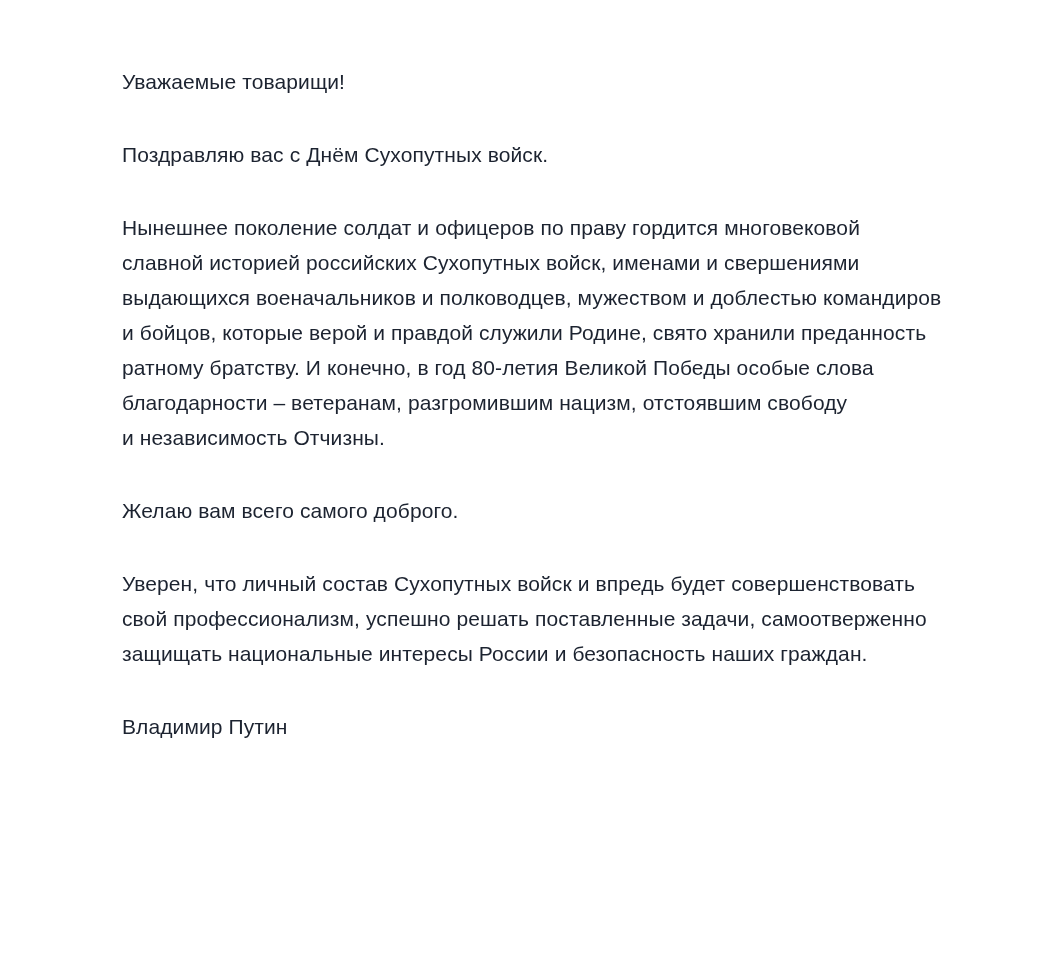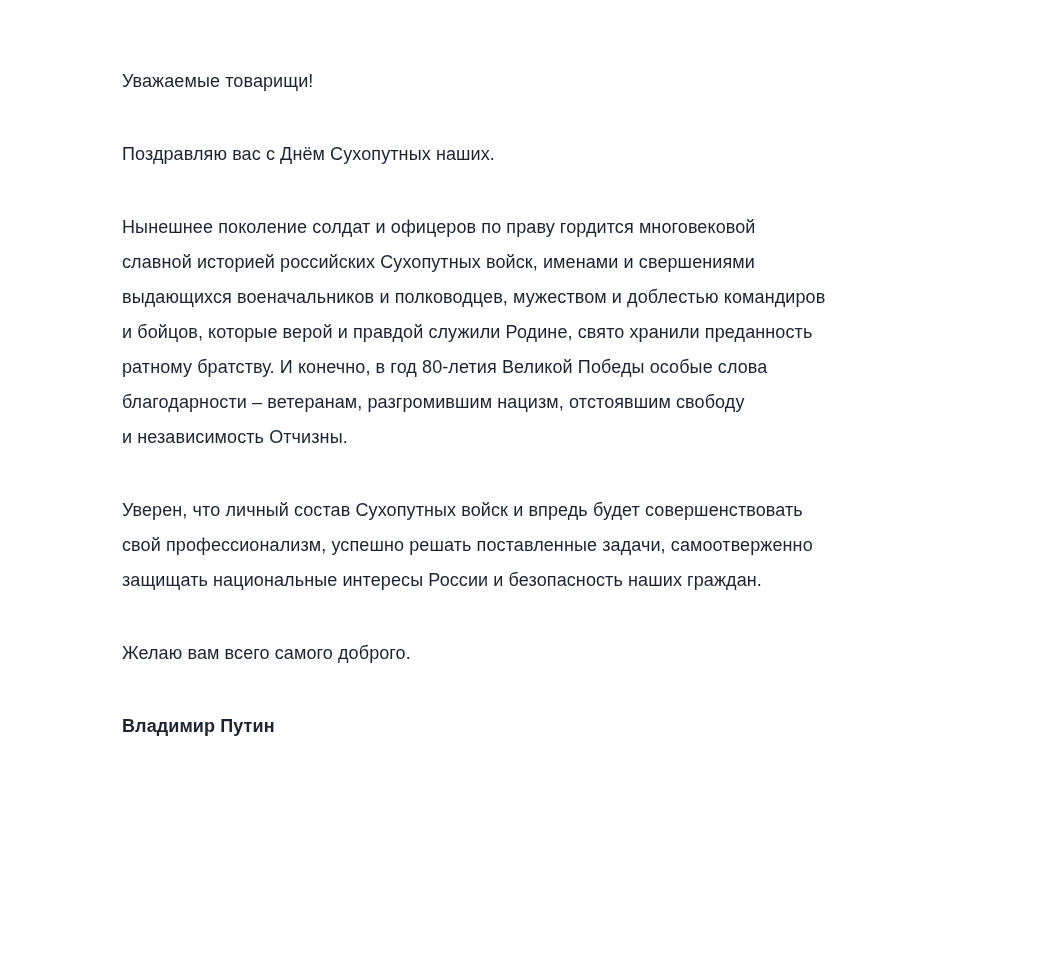--- a/index.html
+++ b/index.html
@@ -16,47 +16,47 @@
   }
   .letter {
     box-sizing: border-box;
     width: 1039px;
     height: 961px;
     padding: 64px 60px 0 122px;
     background: #ffffff;
   }
   .letter p {
     margin: 0 0 38px 0;
-    font-size: 18px;
+    font-size: 21px;
     line-height: 35px;
     font-weight: 400;
     white-space: pre-line; 
     letter-spacing: 0.1px;
   }
   .letter p.signature {
-    font-weight: 700;
+    font-weight: 400;
   }
 </style>
 </head>
 <body>
 
 <div class="letter">
   <p>Уважаемые товарищи!</p>
 
-  <p>Поздравляю вас с Днём Сухопутных наших.</p>
+  <p>Поздравляю вас с Днём Сухопутных войск.</p>
 
   <p>Нынешнее поколение солдат и офицеров по праву гордится многовековой
 славной историей российских Сухопутных войск, именами и свершениями
 выдающихся военачальников и полководцев, мужеством и доблестью командиров
 и бойцов, которые верой и правдой служили Родине, свято хранили преданность
 ратному братству. И конечно, в год 80-летия Великой Победы особые слова
 благодарности – ветеранам, разгромившим нацизм, отстоявшим свободу
 и независимость Отчизны.</p>
 
 
+  <p>Желаю вам всего самого доброго.</p>
+
   <p>Уверен, что личный состав Сухопутных войск и впредь будет совершенствовать
 свой профессионализм, успешно решать поставленные задачи, самоотверженно
 защищать национальные интересы России и безопасность наших граждан.</p>
-
-  <p>Желаю вам всего самого доброго.</p>
 
   <p class="signature">Владимир Путин</p>
 </div>
 
 </body></html>

